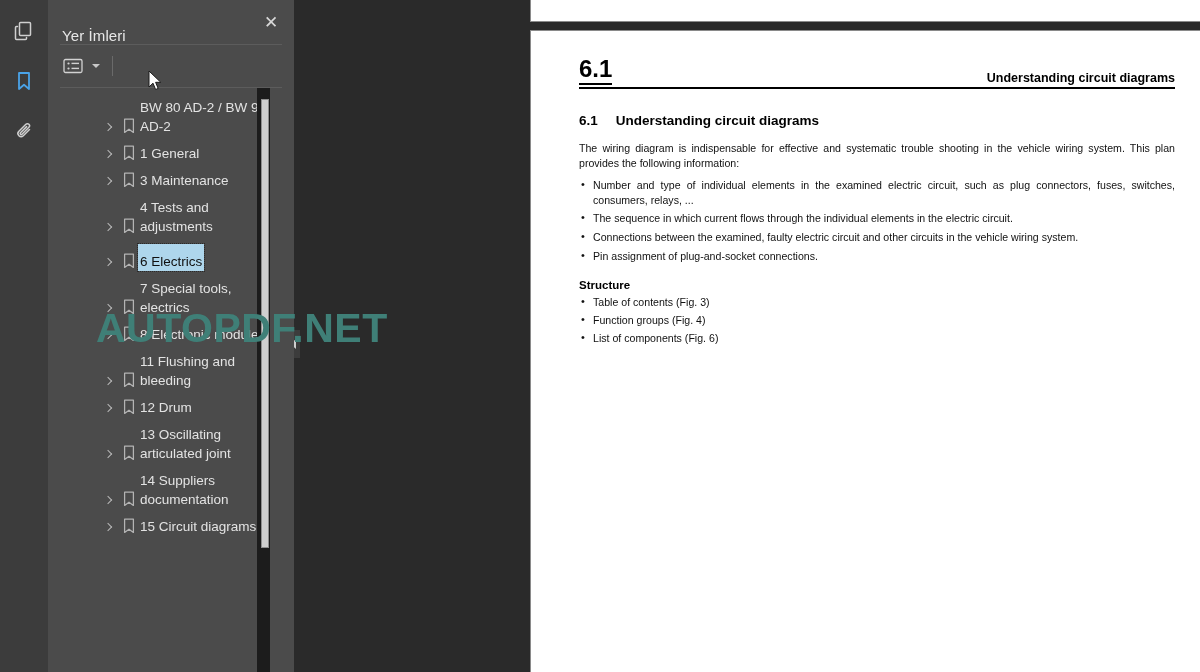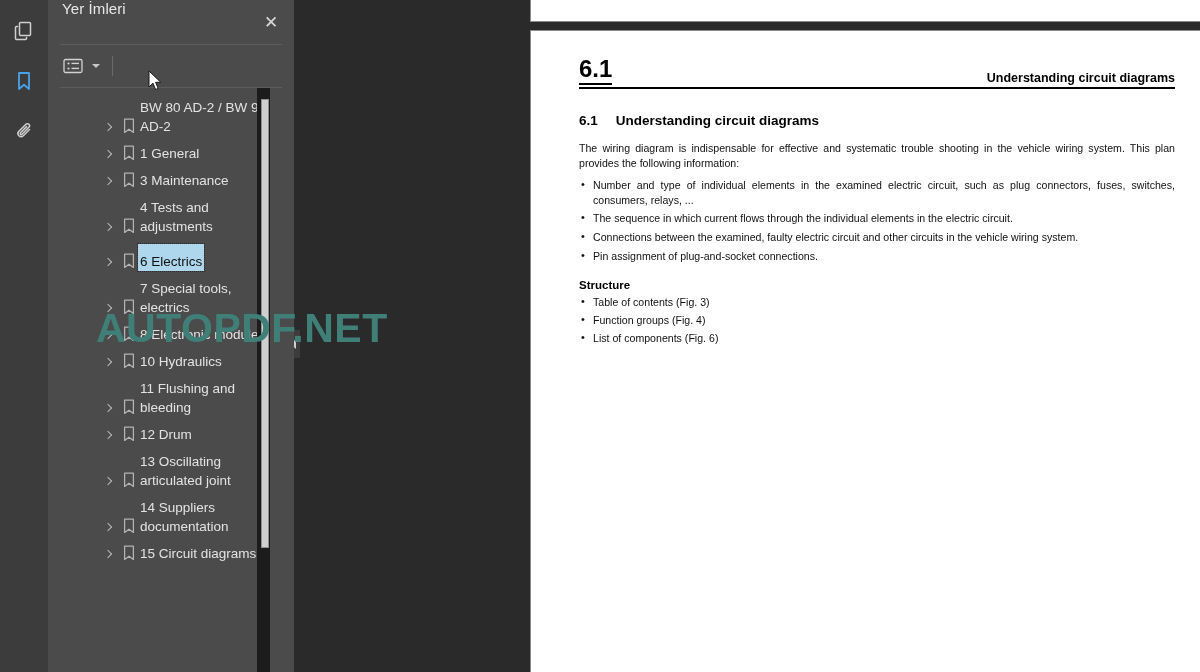--- a/index.html
+++ b/index.html
@@ -25,21 +25,21 @@
   .rail-btn svg { display:block; }
 
   
   .panel {
     position:absolute; left:48px; top:0; width:246px; height:672px;
     background:#4b4b4b;
     display:flex; flex-direction:column;
   }
   .panel-header {
     height:44px; flex:0 0 44px;
-    display:flex; align-items:flex-start;
+    display:flex; align-items:flex-end;
     padding:0 14px 0 14px;
     position:relative;
   }
   .panel-title {
     color:#e8e8e8; font-size:15px; letter-spacing:.1px;
   }
   .panel-close {
     position:absolute; right:10px; top:9px;
     width:26px; height:26px;
     display:flex; align-items:center; justify-content:center;
@@ -341,31 +341,20 @@
           </div>
           <div class="node">
             <div class="twisty">
               <i></i>
             </div>
             <div class="bmk">
               <svg width="12" height="16" viewBox="0 0 12 16" fill="none">
                 <path d="M1.6 1.2h8.8v13.2L6 11.2l-4.4 3.2V1.2z" stroke="#b4b4b4" stroke-width="1.25" stroke-linejoin="round" fill="none"></path>
               </svg>
             </div>
-            <div class="node-label">10 Hydraulics</div>
-          </div>
-          <div class="node">
-            <div class="twisty">
-              <i></i>
-            </div>
-            <div class="bmk">
-              <svg width="12" height="16" viewBox="0 0 12 16" fill="none">
-                <path d="M1.6 1.2h8.8v13.2L6 11.2l-4.4 3.2V1.2z" stroke="#b4b4b4" stroke-width="1.25" stroke-linejoin="round" fill="none"></path>
-              </svg>
-            </div>
             <div class="node-label">11 Flushing and bleeding</div>
           </div>
           <div class="node">
             <div class="twisty">
               <i></i>
             </div>
             <div class="bmk">
               <svg width="12" height="16" viewBox="0 0 12 16" fill="none">
                 <path d="M1.6 1.2h8.8v13.2L6 11.2l-4.4 3.2V1.2z" stroke="#b4b4b4" stroke-width="1.25" stroke-linejoin="round" fill="none"></path>
               </svg>

